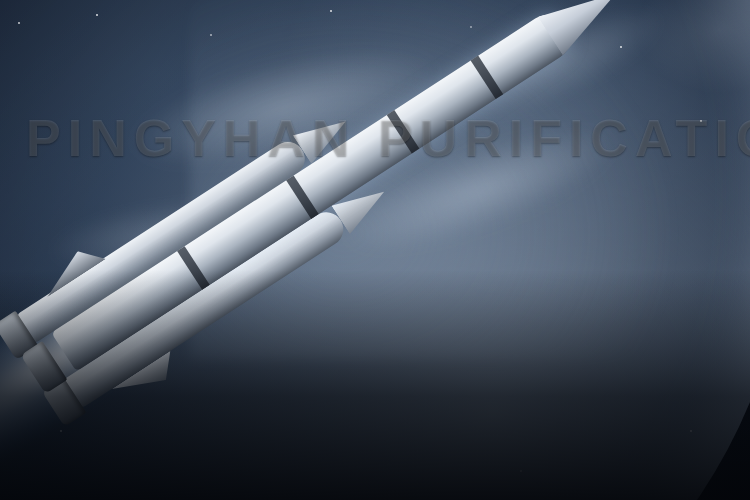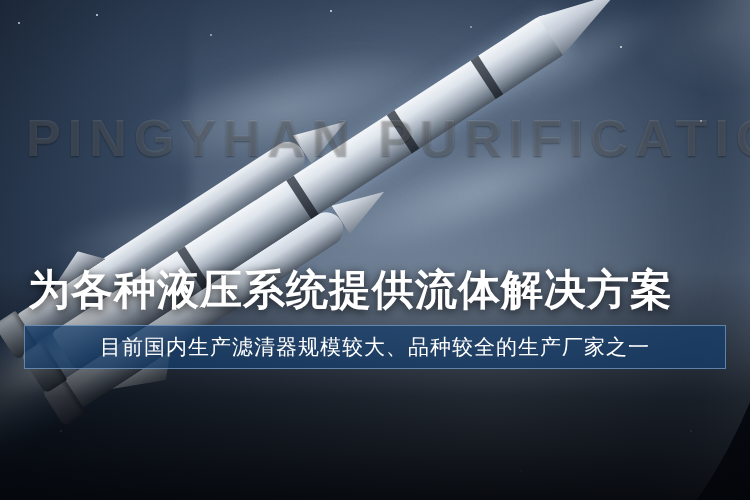--- a/index.html
+++ b/index.html
@@ -279,19 +279,15 @@
       <div class="band" style="left:420px;"></div>
       <div class="band" style="left:520px;"></div>
     </div>
   </div>
 
   <div class="shadow-low"></div>
 
   <div class="ghost-text">PINGYHAN PURIFICATION</div>
 
 
-  <div class="subline">为各种液压系统提供流体解决方案</div>
-
-  <div class="tagline-bar">
-    <span class="tagline-text">目前国内生产滤清器规模较大、品种较全的生产厂家之一</span>
-  </div>
+
 
 </div>
 
 </body></html>

